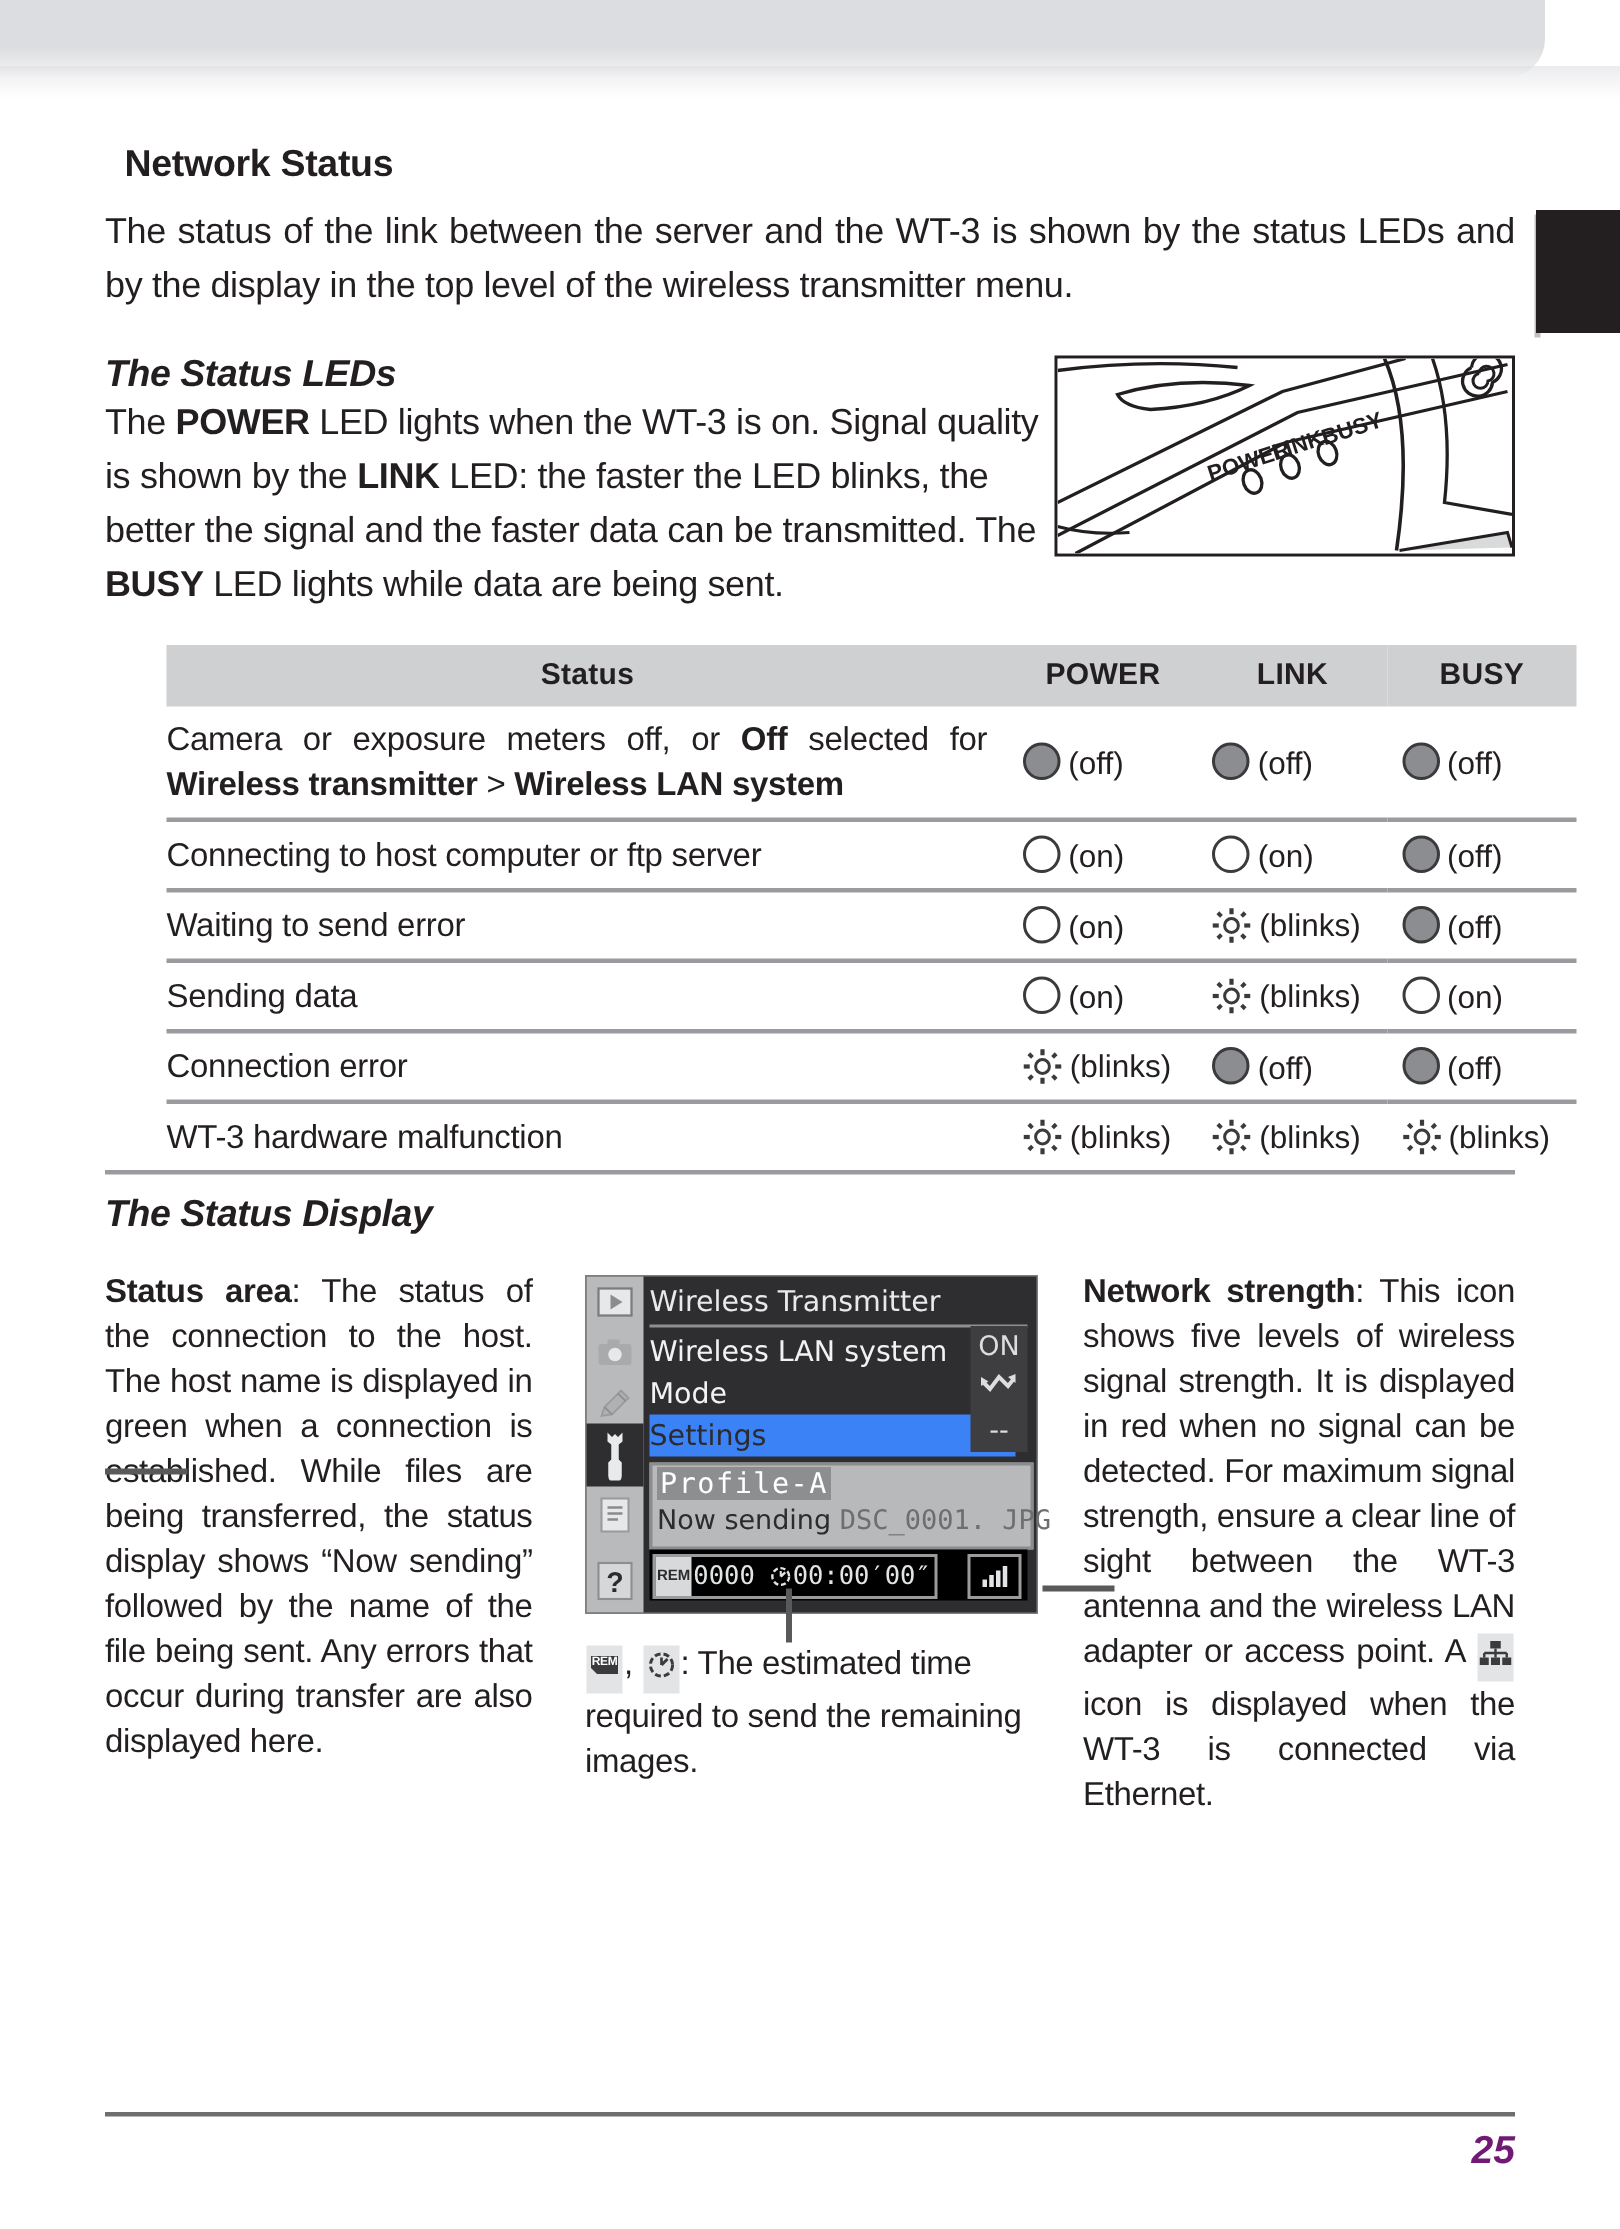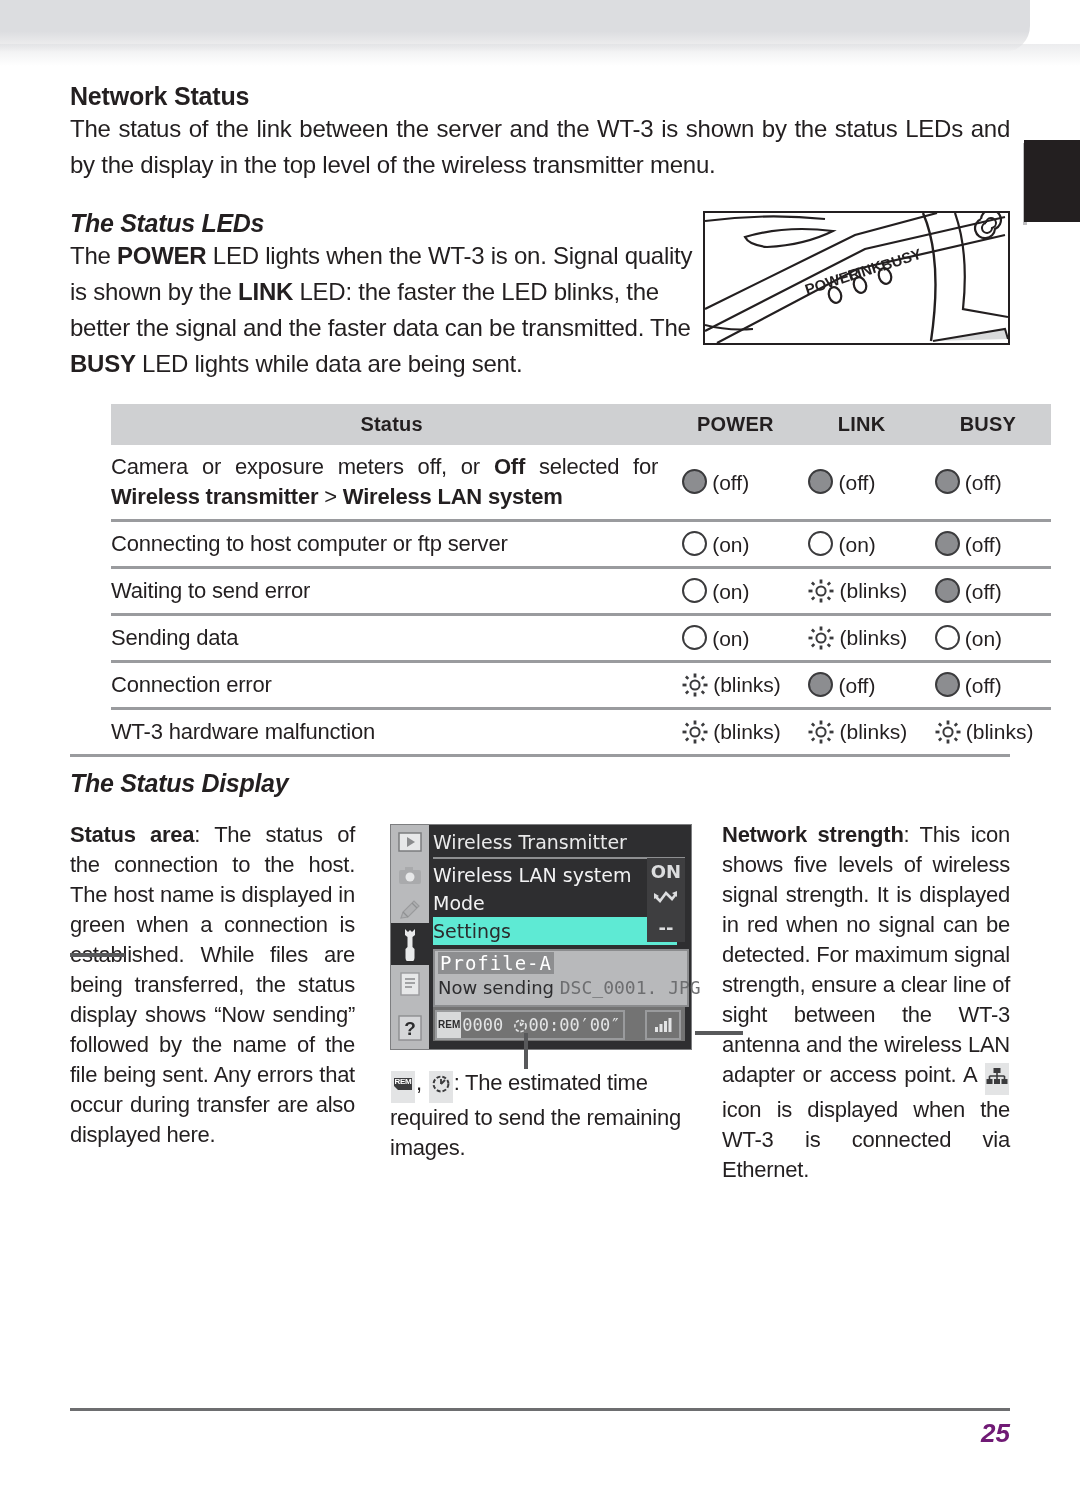--- a/index.html
+++ b/index.html
@@ -23,21 +23,21 @@
     position:absolute;right:0;top:140px;width:56px;height:82px;
     background:#231f20;
   }
   .edge-tab-shadow{
     position:absolute;right:53px;top:143px;width:4px;height:82px;
     background:#bfbfc1;
   }
   
   .page{position:absolute;left:70px;top:0;width:940px;}
   h1.sec-title{
-    font-size:25px;font-weight:bold;margin:0;padding:82px 0 0 0;
+    font-size:25px;font-weight:bold;margin:13px;padding:82px 0 0 0;
     letter-spacing:-.2px;
   }
   h2.sub-title{
     font-size:25px;font-style:italic;font-weight:bold;margin:0;
     letter-spacing:-.3px;
   }
   p.body{
     font-size:24px;line-height:36px;margin:0;letter-spacing:-.25px;
     color:#231f20;
   }
@@ -131,43 +131,43 @@
     position:absolute;left:4px;top:2px;width:252px;height:30px;
     color:#e9e9ea;font-size:19px;line-height:30px;
     border-bottom:2px solid #8e8f91;
   }
   .lcd-rows{position:absolute;left:4px;top:36px;width:252px;}
   .lcd-row{height:28px;position:relative;}
   .lcd-row .lbl{
     position:absolute;left:0;top:0;color:#f2f2f3;font-size:19px;line-height:28px;
   }
   .lcd-row.sel .lbl{color:#2b2b2d;}
-  .lcd-row.sel{background:#5eead4;width:244px;}
+  .lcd-row.sel{background:#3b82f6;width:244px;}
   .lcd-valcol{
     position:absolute;left:218px;top:33px;width:38px;height:84px;
     background:#3e3e40;text-align:center;color:#dcdddf;font-size:18px;
   }
-  .lcd-valcol div{height:28px;line-height:28px;font-weight:bold;}
+  .lcd-valcol div{height:28px;line-height:28px;}
   .lcd-status{
     position:absolute;left:4px;top:124px;width:252px;height:54px;
     background:#b8b9bb;border:2px solid #8b8c8e;
   }
   .lcd-status .l1{
     position:absolute;left:3px;top:1px;font-size:19px;color:#fff;
     background:#8d8e90;padding:0 2px;letter-spacing:1px;
     font-family:"DejaVu Sans Mono",monospace;
   }
   .lcd-status .l2{
     position:absolute;left:3px;top:26px;font-size:18px;color:#2c2c2e;
     white-space:nowrap;
   }
   .lcd-status .l2 .fn{color:#6d6e70;font-family:"DejaVu Sans Mono",monospace;}
   .lcd-bar{
     position:absolute;left:4px;top:182px;width:252px;height:34px;
-    background:#737373;
+    background:#000000;
   }
   .lcd-rem{
     position:absolute;left:2px;top:3px;width:186px;height:26px;
     border:2px solid #9a9b9d;color:#e3e4e5;font-size:17px;line-height:26px;
     white-space:nowrap;font-family:"DejaVu Sans Mono",monospace;
   }
   .lcd-sig{
     position:absolute;right:4px;top:3px;width:32px;height:26px;
     border:2px solid #9a9b9d;display:flex;align-items:center;justify-content:center;
   }

